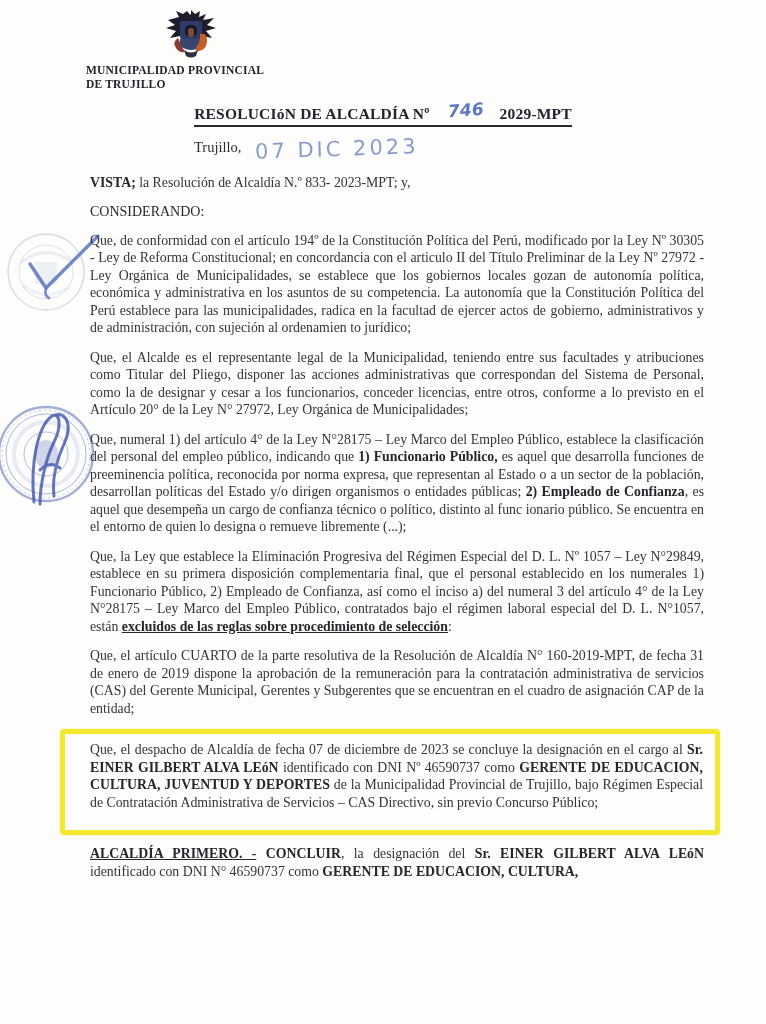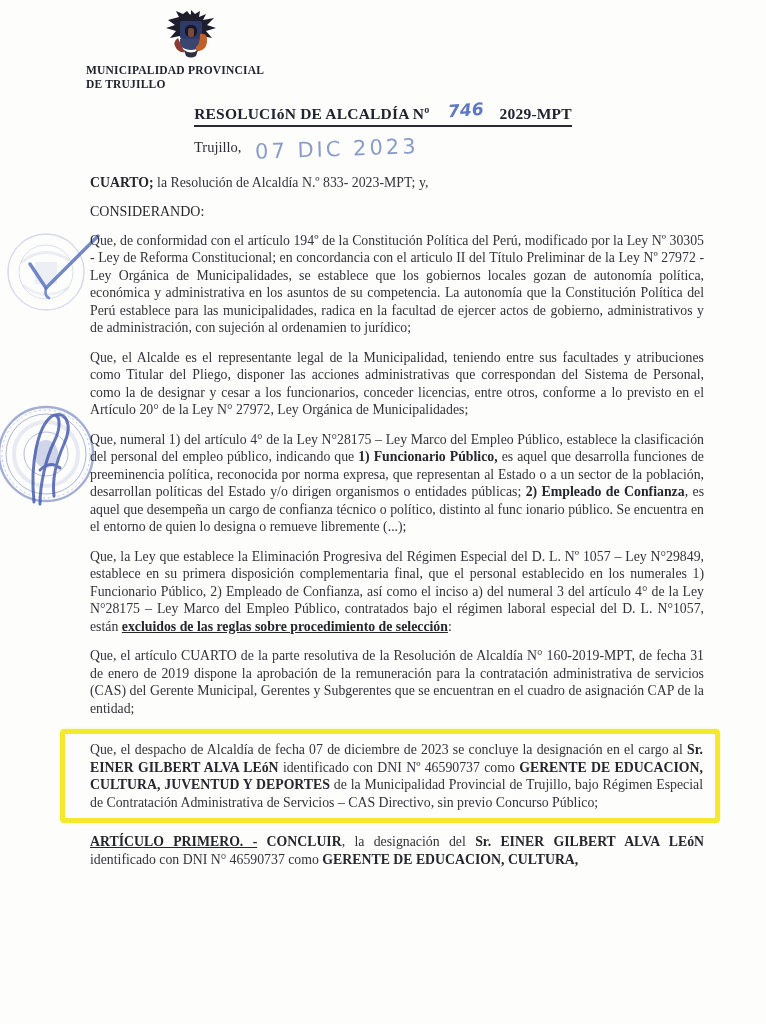--- a/index.html
+++ b/index.html
@@ -31,21 +31,21 @@
     transform:rotate(-2deg); vertical-align:-4px; margin-left:10px; opacity:.92;
   }
   
   .body-text { position:absolute; top:174px; left:90px; width:614px; }
   .para { font-size:13.8px; line-height:17.5px; text-align:justify; margin-bottom:12px; color:#33333b; }
   .heading { font-weight:normal; margin-bottom:12px; font-size:14px; color:#26262e; }
   .b { font-weight:bold; color:#26262e; }
   .u { text-decoration:underline; }
   .highlight-box {
     border:5px solid #f4e92e; border-radius:4px;
-    margin:2px -16px 10px -30px; padding:7px 12px 7px 25px;
+    margin:2px -16px 10px -30px; padding:7px 12px 19px 25px;
     box-shadow:0 0 2px rgba(244,233,46,.6);
   }
   .highlight-box .para { margin-bottom:0; }
   
   .stamp { position:absolute; pointer-events:none; }
   .stamp1 { top:226px; left:2px; }
   .stamp2 { top:392px; left:-6px; }
 </style>
 </head>
 <body>
@@ -98,36 +98,36 @@
     <span class="title-underline"><span>RESOLUCIóN DE ALCALDÍA Nº</span><span class="res-number">746</span><span>2029-MPT</span></span>
   </div>
 
   <div class="place-row">
     <span>Trujillo,</span>
     <span class="date-stamp">07 DIC 2023</span>
   </div>
 
   <div class="body-text">
 
-    <p class="para"><span class="b">CUARTO;</span><span> la Resolución de Alcaldía N.º 833- 2023-MPT; y,</span></p>
+    <p class="para"><span class="b">VISTA;</span><span> la Resolución de Alcaldía N.º 833- 2023-MPT; y,</span></p>
 
     <p class="heading">CONSIDERANDO:</p>
 
     <p class="para"><span>Que, de conformidad con el artículo 194º de la Constitución Política del  Perú, modificado por la Ley Nº 30305 - Ley de Reforma Constitucional; en concordancia con el articulo II del Título Preliminar de la Ley Nº 27972 - Ley Orgánica de Municipalidades, se establece que los gobiernos locales gozan de autonomía política, económica y administrativa en los asuntos de su competencia. La autonomía que la Constitución Política del Perú establece para las municipalidades, radica en la facultad de ejercer actos de gobierno, administrativos y de administración, con sujeción al ordenamien to jurídico;</span></p>
 
     <p class="para"><span>Que, el Alcalde es el representante legal de la Municipalidad, teniendo entre sus facultades y atribuciones como Titular del Pliego, disponer las acciones administrativas que correspondan del Sistema de Personal, como la de designar y cesar a los funcionarios, conceder licencias, entre otros, conforme a lo previsto en el Artículo 20° de la Ley N° 27972, Ley Orgánica de Municipalidades;</span></p>
 
     <p class="para"><span>Que, numeral 1) del artículo 4° de la Ley N°28175 – Ley Marco del Empleo Público, establece la clasificación del personal del empleo público, indicando que </span><span class="b">1) Funcionario Público,</span><span> es aquel que desarrolla funciones de preeminencia política, reconocida por norma expresa, que representan al Estado o a un sector de la población, desarrollan políticas del Estado y/o dirigen organismos o entidades públicas; </span><span class="b">2) Empleado de Confianza</span><span>, es aquel que desempeña un cargo de confianza técnico o político, distinto al func ionario público. Se encuentra en el entorno de quien lo designa o remueve libremente (...);</span></p>
 
     <p class="para"><span>Que, la Ley que establece la Eliminación Progresiva del Régimen Especial del D. L. Nº 1057 – Ley N°29849, establece en su primera disposición complementaria final, que el personal establecido en los numerales 1) Funcionario Público, 2) Empleado de Confianza, así como el inciso a) del numeral 3 del artículo 4° de la Ley N°28175 – Ley Marco del Empleo Público, contratados bajo el régimen laboral especial del D. L. N°1057, están </span><span class="b u">excluidos de las reglas sobre procedimiento de selección</span><span>:</span></p>
 
     <p class="para"><span>Que, el artículo CUARTO de la parte resolutiva de la Resolución de Alcaldía N° 160-2019-MPT, de fecha 31 de enero de 2019 dispone la aprobación de la remuneración para la contratación administrativa de servicios (CAS) del Gerente Municipal, Gerentes y Subgerentes que se encuentran en el cuadro de asignación CAP de la entidad;</span></p>
 
     <div class="highlight-box">
       <p class="para"><span>Que, el despacho de Alcaldía de fecha 07 de diciembre de 2023 se concluye la designación en el cargo al </span><span class="b">Sr. EINER GILBERT ALVA LEóN</span><span> identificado con DNI Nº 46590737 como </span><span class="b">GERENTE DE EDUCACION, CULTURA, JUVENTUD Y DEPORTES</span><span> de la Municipalidad Provincial de Trujillo, bajo Régimen Especial de Contratación Administrativa de Servicios  – CAS Directivo, sin previo Concurso Público;</span></p>
     </div>
 
 
 
-    <p class="para"><span class="b u">ARTÍCULO PRIMERO. -</span><span class="b"> </span><span class="b">CONCLUIR</span><span>, la designación del </span><span class="b">Sr. EINER GILBERT ALVA LEóN</span><span>  identificado con DNI N° 46590737 como </span><span class="b">GERENTE DE EDUCACION, CULTURA,</span></p>
+    <p class="para"><span class="b u">ALCALDÍA PRIMERO. -</span><span class="b"> </span><span class="b">CONCLUIR</span><span>, la designación del </span><span class="b">Sr. EINER GILBERT ALVA LEóN</span><span>  identificado con DNI N° 46590737 como </span><span class="b">GERENTE DE EDUCACION, CULTURA,</span></p>
 
   </div>
 </div>
 
 </body></html>

